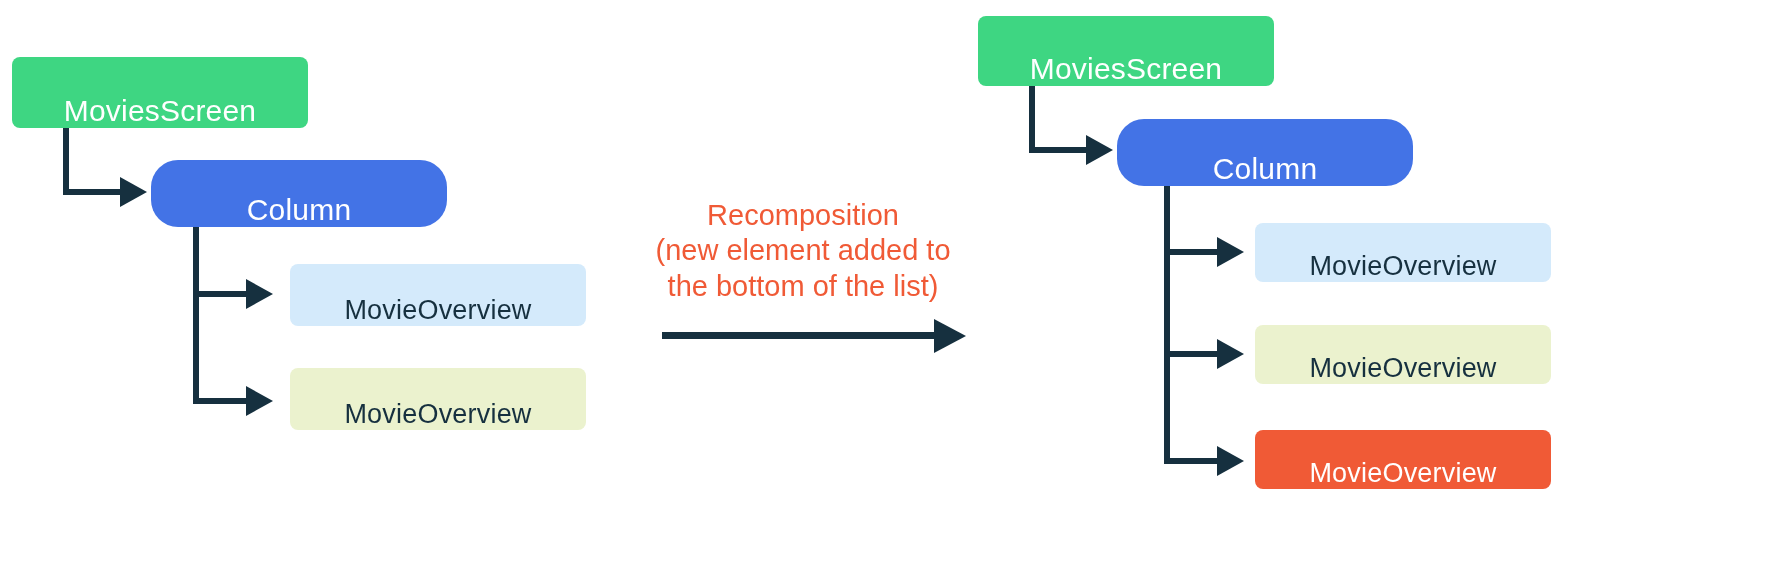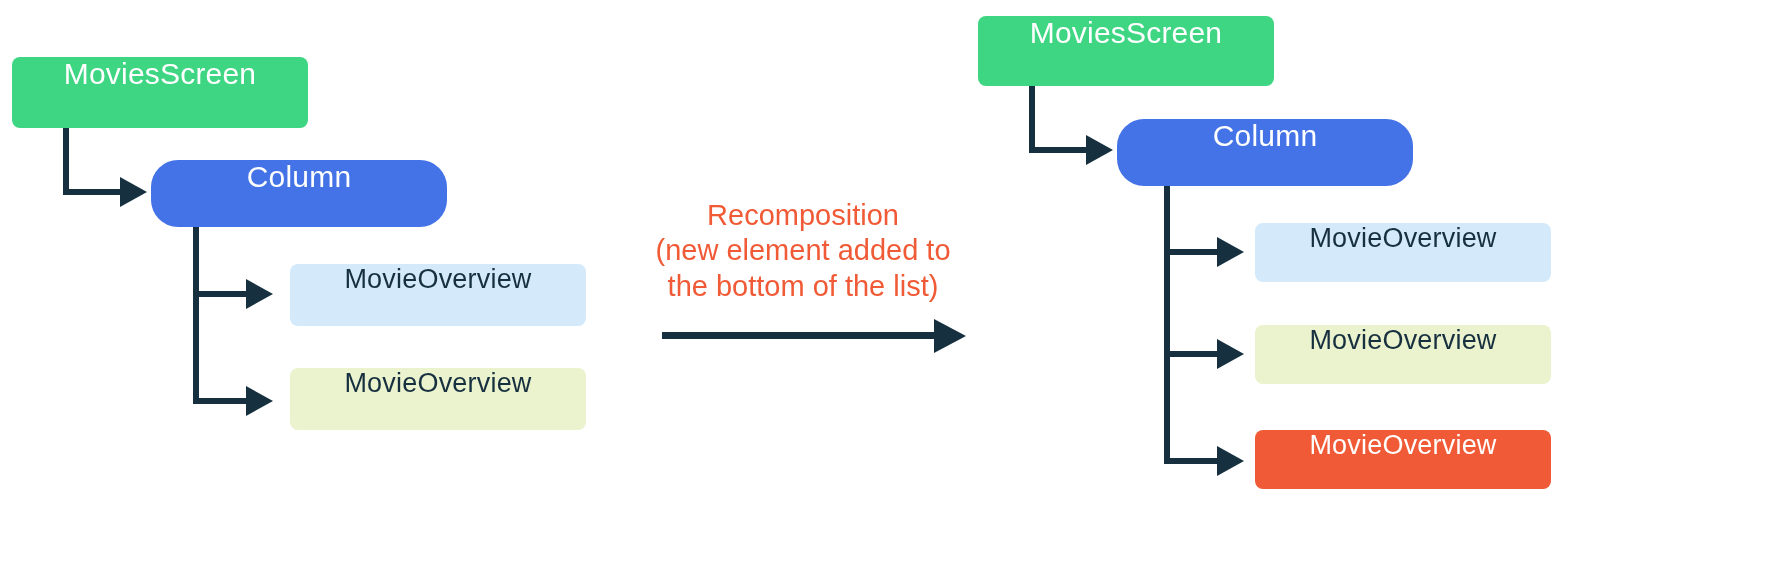--- a/index.html
+++ b/index.html
@@ -18,21 +18,21 @@
     background: #ffffff;
     overflow: hidden;
   }
 
   
   .node {
     position: absolute;
     box-sizing: border-box;
     border-radius: 8px;
     display: flex;
-    align-items: flex-start;
+    align-items: flex-end;
     justify-content: center;
     font-weight: 400;
     letter-spacing: 0.2px;
     white-space: nowrap;
   }
   .node.screen {
     background: #3ED682;
     color: #ffffff;
   }
   .node.column {

